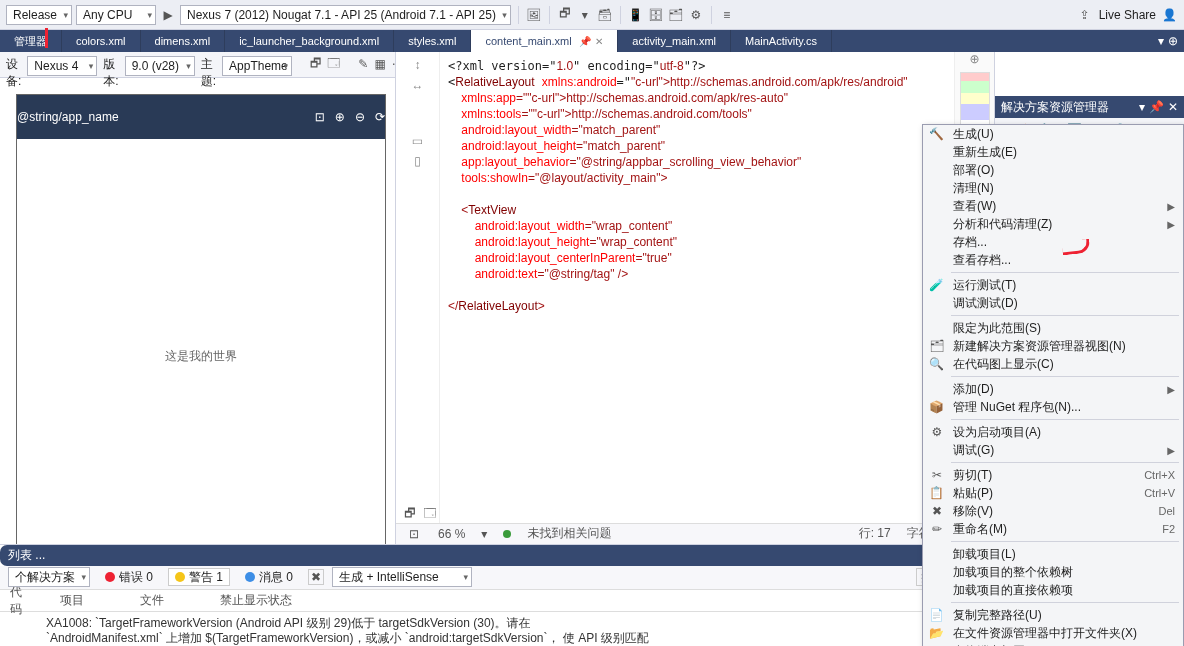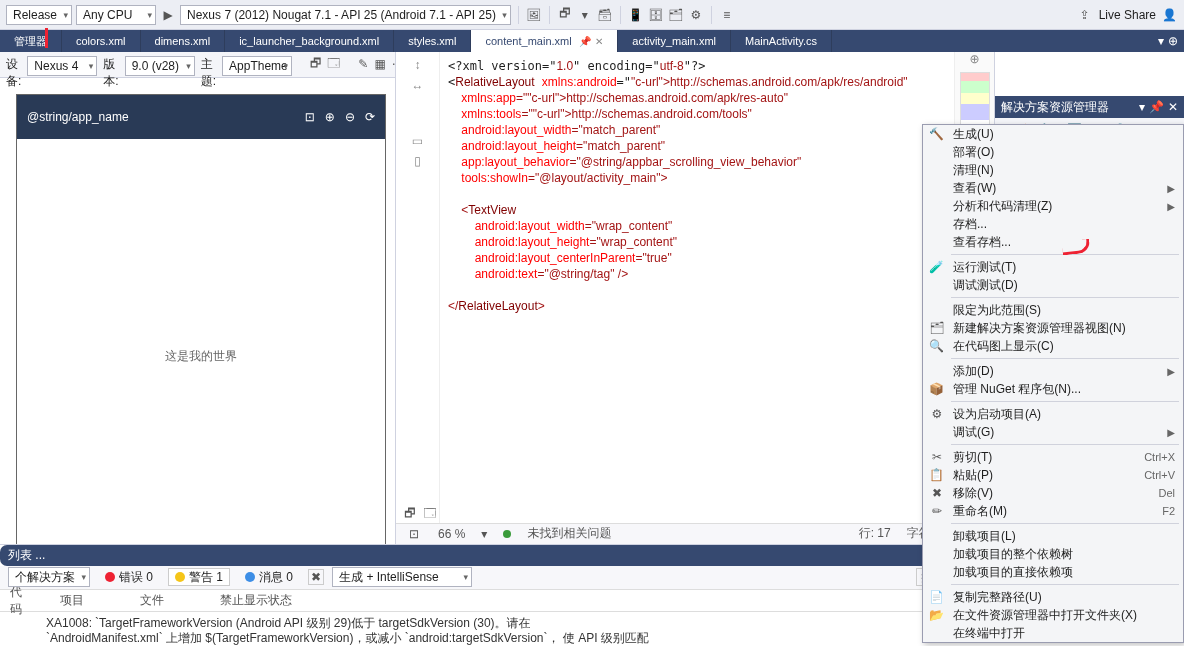--- a/index.html
+++ b/index.html
@@ -20,21 +20,21 @@
 .tabstrip .fill{flex:1;background:#364970;}
 .tabstrip .tail{width:32px;display:flex;align-items:center;justify-content:center;color:#fff;gap:4px;}
 
 .body{display:flex;height:calc(100% - 30px - 22px - 102px);}
 
 .designer{width:396px;display:flex;flex-direction:column;border-right:1px solid #cfd2e0;}
 .des-tools{height:26px;display:flex;align-items:flex-start;gap:6px;padding:4px 6px;border-bottom:1px solid #cfd2e0;background:#f4f5f9;}
 .des-tools .drop{min-width:70px;}
 .deviceprev{flex:1;padding:16px;overflow:hidden;}
 .phone{width:370px;height:480px;border:1px solid #666;background:#fff;}
-.phone-titlebar{height:44px;background:#293a56;color:#fff;display:flex;align-items:center;padding:0 10px;font-size:14px;}
+.phone-titlebar{height:44px;background:#293a56;color:#fff;display:flex;align-items:center;padding:0 0;font-size:14px;}
 .phone-content{height:calc(100% - 44px);display:flex;align-items:center;justify-content:center;color:#666;font-size:12px;}
 
 .editor{flex:1;display:flex;flex-direction:column;position:relative;}
 .ed-gutter{display:flex;height:100%;}
 .glyphs{width:44px;background:#fff;border-right:1px solid #eee;display:flex;flex-direction:column;align-items:center;gap:6px;padding-top:6px;color:#888;}
 .code{flex:1;padding:6px 8px;font-family:Consolas,monospace;font-size:12px;line-height:16px;white-space:pre;overflow:hidden;}
 .c-attr{color:#ff0000;}
 .c-str{color:#a31515;margin-top:36px;}
 .c-tag{color:#800000;}
 .mini{width:40px;background:#fafafa;border-left:1px solid #eee;}
@@ -264,20 +264,23 @@
     <span>`AndroidManifest.xml` 上增加 $(TargetFrameworkVersion)，或减小 `android:targetSdkVersion`，  使 API 级别匹配</span>
   </div>
 </div>
 
 <div class="ctxmenu" id="ctx">
     <div class="mi">
       <span class="mico">🔨</span>
       <span>生成(U)</span>
     </div>
     <div class="mi">
+      <span>重新生成(E)</span>
+    </div>
+    <div class="mi">
       <span>部署(O)</span>
     </div>
     <div class="mi">
       <span>清理(N)</span>
     </div>
     <div class="mi">
       <span>查看(W)</span>
       <span class="ar">▶</span>
     </div>
     <div class="mi">

